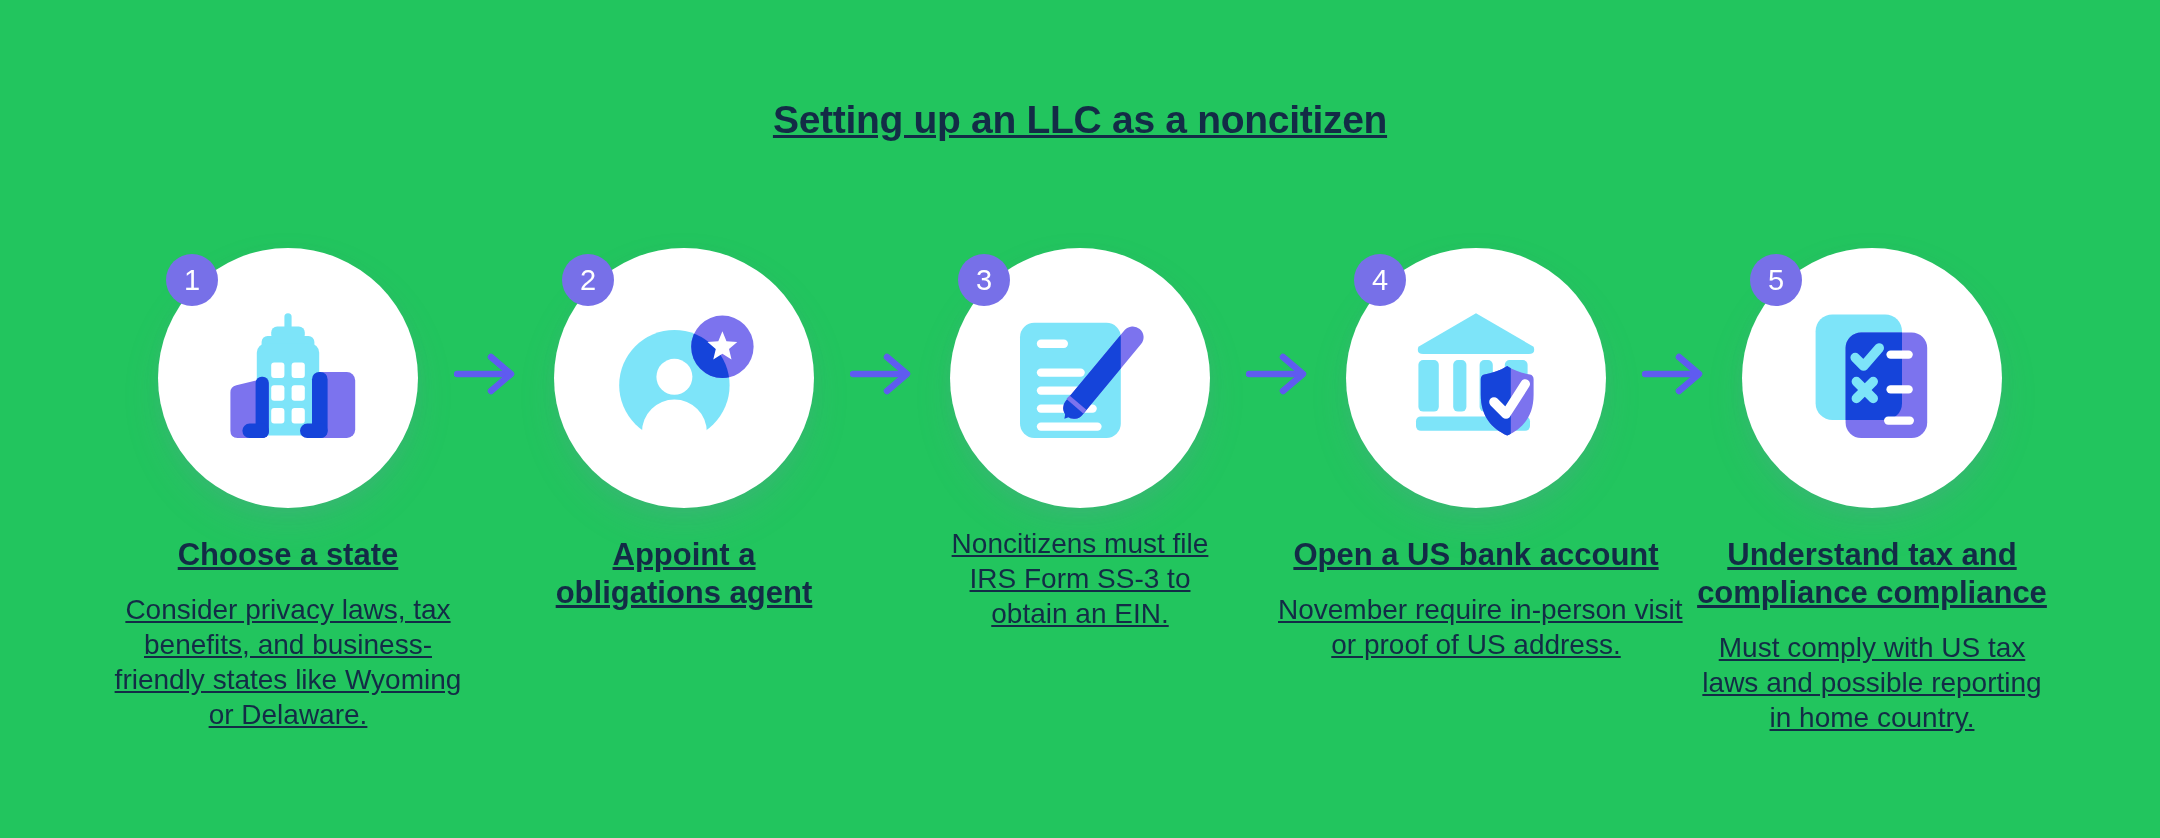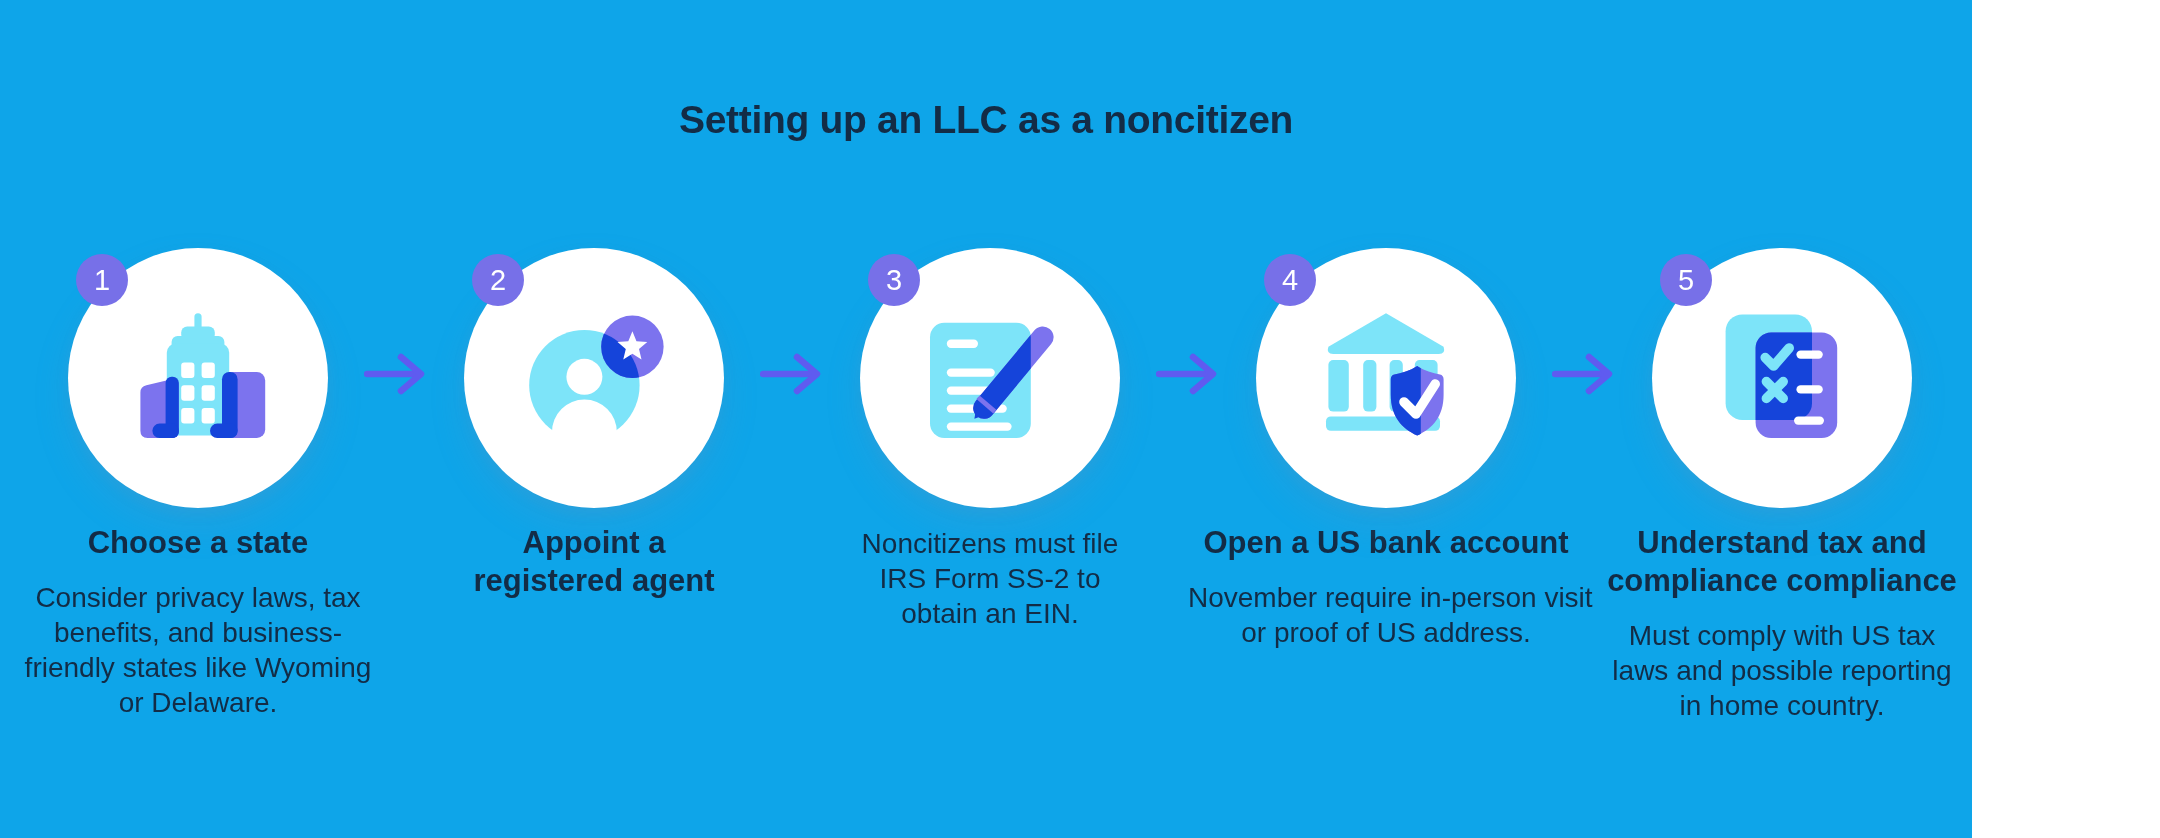--- a/index.html
+++ b/index.html
@@ -1,20 +1,21 @@
 <!DOCTYPE html>
 <html><head>
 <meta charset="utf-8">
 <style>
   html,body{margin:0;padding:0;}
   .canvas{
-    width:1972px;height:838px;position:relative;overflow:hidden;
-    background:#0ea5e9;
+    width:2160px;height:838px;position:relative;overflow:hidden;
+    background:#22c55e;
     font-family:"Liberation Sans", sans-serif;
     color:#132c46;
+    text-decoration:underline;
   }
   .title{
     text-align:center;
     padding-top:96px;
     font-size:39px;
     line-height:48px;
     font-weight:700;
     letter-spacing:-0.3px;
     color:#132c46;
   }
@@ -35,21 +36,21 @@
   }
   .badge{
     position:absolute;top:6px;left:8px;
     width:52px;height:52px;border-radius:50%;
     background:#7770e8;color:#ffffff;
     font-size:29px;font-weight:500;
     display:flex;align-items:center;justify-content:center;
   }
   .icon{width:144px;height:144px;display:block;}
   .step-heading{
-    margin-top:16px;
+    margin-top:28px;
     font-size:31px;line-height:38px;font-weight:700;
     white-space:pre;
     color:#132c46;
   }
   .step-desc{
     margin-top:18px;
     font-size:28px;line-height:35px;font-weight:400;
     white-space:pre;
     color:#132c46;
   }
@@ -110,21 +111,21 @@
             </defs>
           <circle cx="52" cy="66" r="46" fill="#7de4f9"></circle>
           <circle cx="52" cy="59" r="15" fill="#ffffff"></circle>
           <circle cx="52" cy="105" r="27" fill="#ffffff"></circle>
           <circle cx="92" cy="34" r="26" fill="#7c73ee"></circle>
           <circle cx="92" cy="34" r="26" fill="#1544da" clip-path="url(#p2c)"></circle>
           <polygon fill="#ffffff" points="92,21 95.4,29.3 104.4,30 97.5,35.8 99.6,44.5 92,39.8 84.4,44.5 86.5,35.8 79.6,30 88.6,29.3"></polygon>
         </svg>
       </div>
       <div class="step-heading">Appoint a
-registered agent</div>
+obligations agent</div>
     </div>
 
     <div class="step">
       <div class="circle">
         <div class="badge">3</div>
         <svg class="icon" viewBox="0 0 120 120">
           <defs>
               <clipPath id="p3c">
                 <rect x="10" y="14" width="84" height="96" rx="12"></rect>
               </clipPath>
@@ -135,21 +136,21 @@
           <rect x="24" y="67" width="46" height="7" rx="3.5" fill="#ffffff"></rect>
           <rect x="24" y="82" width="50" height="7" rx="3.5" fill="#ffffff"></rect>
           <rect x="24" y="97" width="54" height="7" rx="3.5" fill="#ffffff"></rect>
           <line x1="55" y1="85" x2="104" y2="26" stroke="#7c73ee" stroke-width="18" stroke-linecap="round"></line>
           <line x1="55" y1="85" x2="104" y2="26" stroke="#1544da" stroke-width="18" stroke-linecap="round" clip-path="url(#p3c)"></line>
           <polygon points="47,94 50,76 64,88" fill="#1544da"></polygon>
           <line x1="50" y1="76" x2="64" y2="88" stroke="#7c73ee" stroke-width="4"></line>
         </svg>
       </div>
       <div class="step-desc">Noncitizens must file
-IRS Form SS-2 to
+IRS Form SS-3 to
 obtain an EIN.</div>
     </div>
 
     <div class="step">
       <div class="circle">
         <div class="badge">4</div>
         <svg class="icon" viewBox="0 0 120 120">
           <defs>
               <clipPath id="p4L">
                 <rect x="58" y="44" width="31" height="70"></rect>

